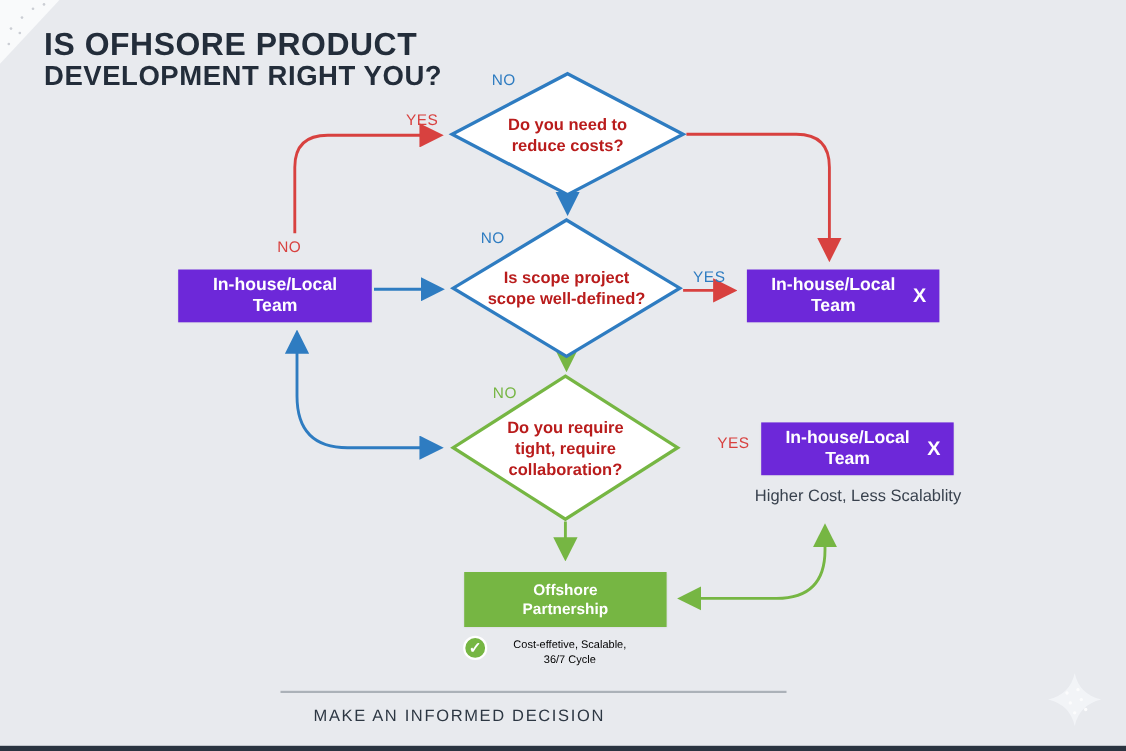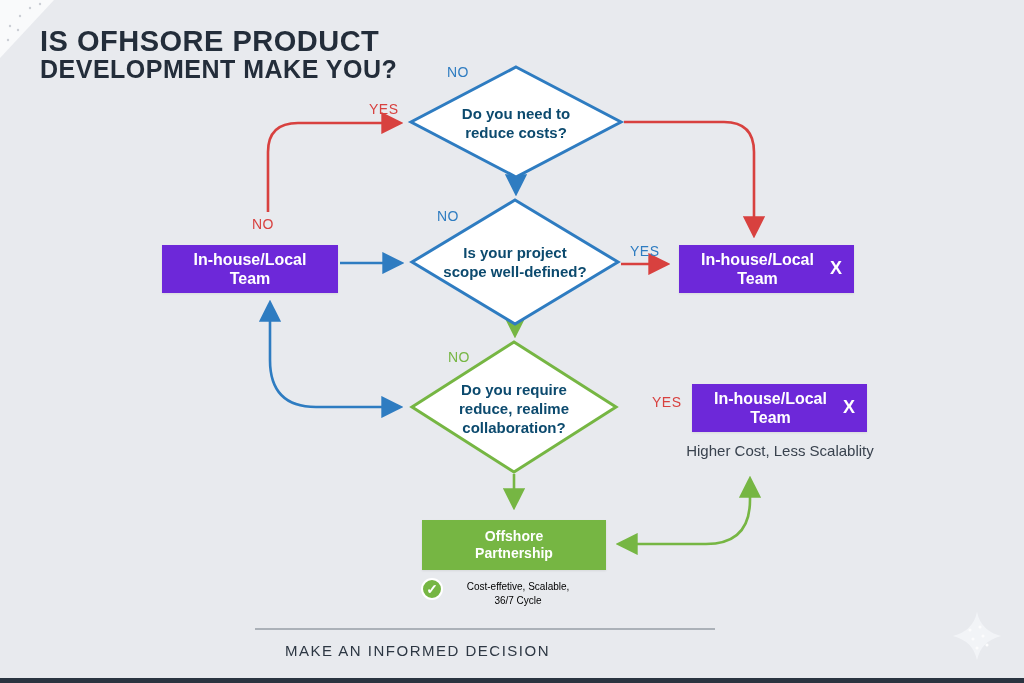--- a/index.html
+++ b/index.html
@@ -6,21 +6,21 @@
   body{font-family:"Liberation Sans",sans-serif;}
   #stage{position:relative;width:1024px;height:683px;background:#e8eaee;overflow:hidden;padding-left:32px;}
   .abs{position:absolute;}
   svg.overlay{position:absolute;left:0;top:0;width:1024px;height:683px;z-index:1;}
   .txt{z-index:2;}
 
   .title{left:40px;top:26px;color:#232d3a;line-height:1.05;letter-spacing:.5px;}
   .title .t1{font-size:29px;font-weight:800;}
   .title .t2{font-size:25px;font-weight:800;}
 
-  .dtext{z-index:2;text-align:center;font-weight:700;font-size:15px;color:#0c4a6e;line-height:1.25;}
+  .dtext{z-index:2;text-align:center;font-weight:700;font-size:15px;color:#b91c1c;line-height:1.25;}
 
   .lbl{z-index:2;font-weight:400;font-size:14px;letter-spacing:.5px;}
   .lbl.blue{color:#2e7cc1;}
   .lbl.red{color:#d8413f;}
   .lbl.green{color:#76b643;}
 
   .rbox{z-index:2;background:#6d28d9;color:#fff;font-weight:700;font-size:16px;
         display:flex;flex-direction:column;align-items:center;justify-content:center;
         line-height:1.2;text-align:center;box-shadow:0 1px 2px rgba(0,0,0,.08);}
   .gbox{z-index:2;background:#76b643;color:#fff;font-weight:700;font-size:14px;
@@ -96,34 +96,34 @@
         <circle cx="980" cy="627" r="1.5" fill="#ffffff"></circle>
       <circle cx="973" cy="639" r="1.5" fill="#ffffff"></circle>
         <circle cx="983" cy="636" r="1.5" fill="#ffffff"></circle>
       <circle cx="977" cy="648" r="1.5" fill="#ffffff"></circle>
         <circle cx="987" cy="645" r="1.5" fill="#ffffff"></circle>
     </g>
   </svg>
 
   <div class="abs title txt">
     <div class="t1">IS OFHSORE PRODUCT</div>
-    <div class="t2">DEVELOPMENT MAKE YOU?</div>
+    <div class="t2">DEVELOPMENT RIGHT YOU?</div>
   </div>
 
   <div class="abs dtext" style="left:430px;top:105px;width:172px;">
     <div>Do you need to</div>
     <div>reduce costs?</div>
   </div>
   <div class="abs dtext" style="left:418px;top:244px;width:194px;">
-    <div>Is your project</div>
+    <div>Is scope project</div>
     <div>scope well-defined?</div>
   </div>
   <div class="abs dtext" style="left:425px;top:381px;width:178px;">
     <div>Do you require</div>
-    <div>reduce, realime</div>
+    <div>tight, require</div>
     <div>collaboration?</div>
   </div>
 
   <div class="abs lbl blue" style="left:447px;top:64px;">NO</div>
   <div class="abs lbl red" style="left:369px;top:101px;">YES</div>
   <div class="abs lbl red" style="left:252px;top:216px;">NO</div>
   <div class="abs lbl blue" style="left:437px;top:208px;">NO</div>
   <div class="abs lbl blue" style="left:630px;top:243px;">YES</div>
   <div class="abs lbl green" style="left:448px;top:349px;">NO</div>
   <div class="abs lbl red" style="left:652px;top:394px;">YES</div>

